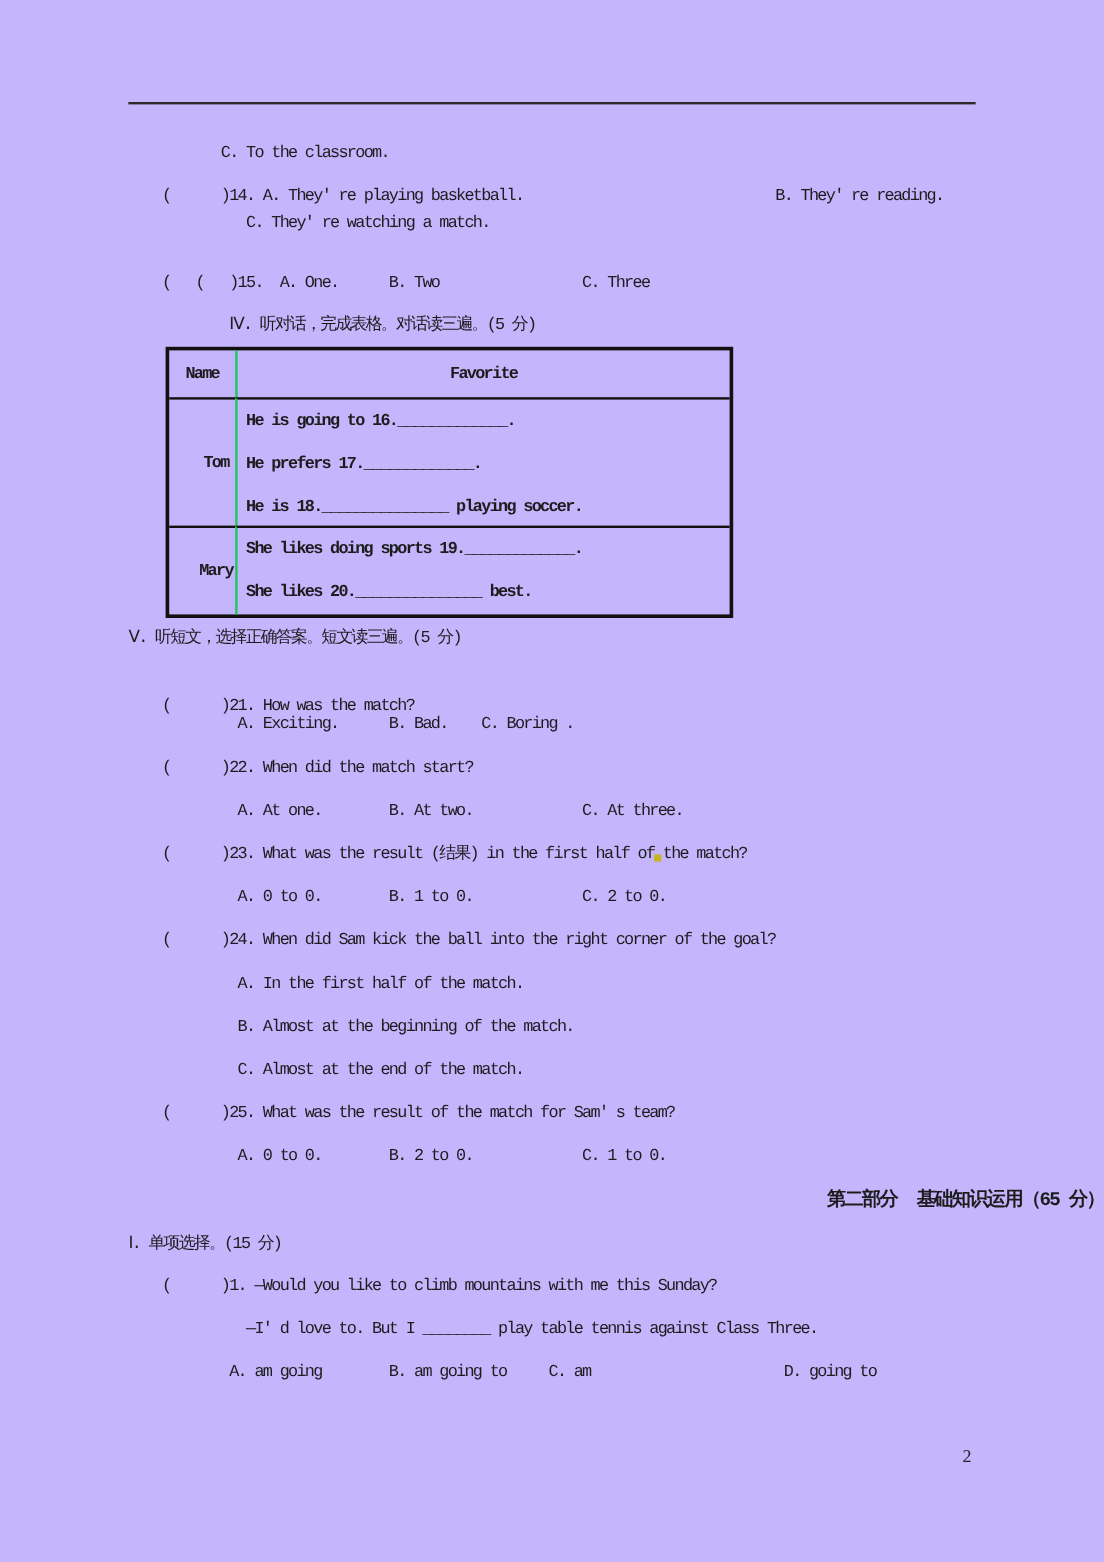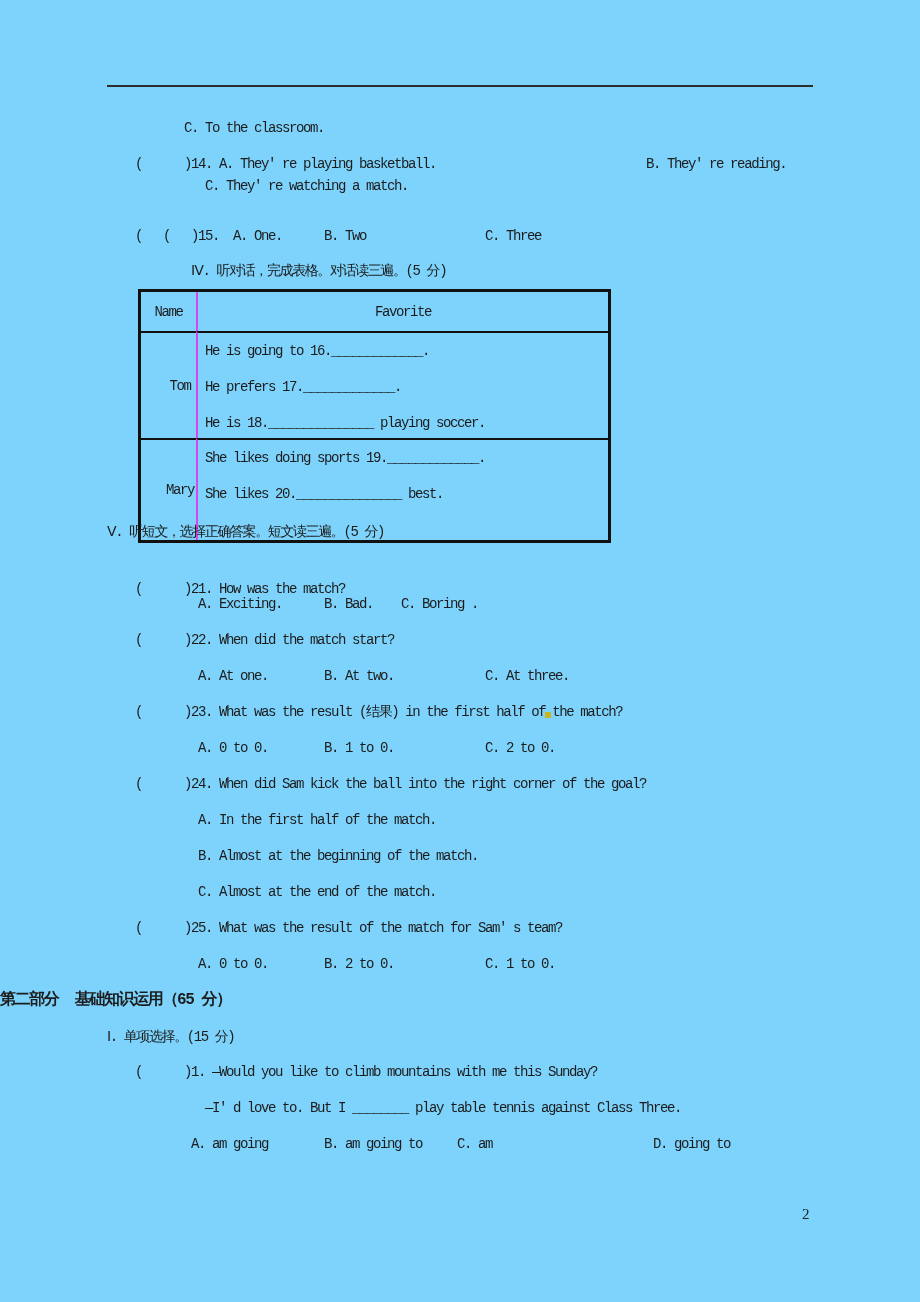--- a/index.html
+++ b/index.html
@@ -1,38 +1,38 @@
 <!DOCTYPE html>
 <html><head>
 <meta charset="utf-8">
 <style>
   html,body{margin:0;padding:0;background:#ffffff;}
   .page{
     position:relative;
     width:920px;height:1302px;
-    background:#7dd3fc;
+    background:#c4b5fd;
     font-family:"Liberation Mono","DejaVu Sans Mono","DejaVu Sans",monospace;
     font-size:14px;
     color:#1c1c1c;
     letter-spacing:-1.4px;
     overflow:hidden;
   }
   .rule{position:absolute;left:107px;top:85px;width:706px;height:2px;background:#2c2c2c;}
   .line{position:absolute;left:107px;white-space:pre;line-height:20px;}
   .center-head{
     position:absolute;left:0;top:989px;width:920px;
-    text-align:left;font-weight:bold;font-size:16px;white-space:pre;
+    text-align:right;font-weight:bold;font-size:16px;white-space:pre;
   }
   .tbl{
-    position:absolute;left:138px;top:289px;width:473px;height:254px;
+    position:absolute;left:138px;top:289px;width:473px;height:226px;
     border:3px solid #111;box-sizing:border-box;
-    display:grid;grid-template-columns:55px 1fr;grid-template-rows:39px 107px 1fr;
+    display:grid;grid-template-columns:55px 1fr;grid-template-rows:39px 107px 1fr;font-weight:bold;
   }
   .cell{box-sizing:border-box;}
-  .bl{border-left:2px solid #d946ef;}
+  .bl{border-left:2px solid #22c55e;}
   .bt{border-top:2px solid #111;padding-left:23px;}
   .namecell{display:flex;align-items:center;justify-content:center;}
   .headcell{display:flex;align-items:center;justify-content:center;}
   .favcell{display:flex;flex-direction:column;padding-left:7px;overflow:hidden;}
   .favcell div{line-height:36px;white-space:pre;}
   .hl{position:absolute;left:545px;top:712px;width:6px;height:6px;background:#c8b41e;}
   .pgnum{
     position:absolute;left:802px;top:1206px;
     font-family:"Liberation Serif",serif;font-size:15px;letter-spacing:0;color:#222;
   }

